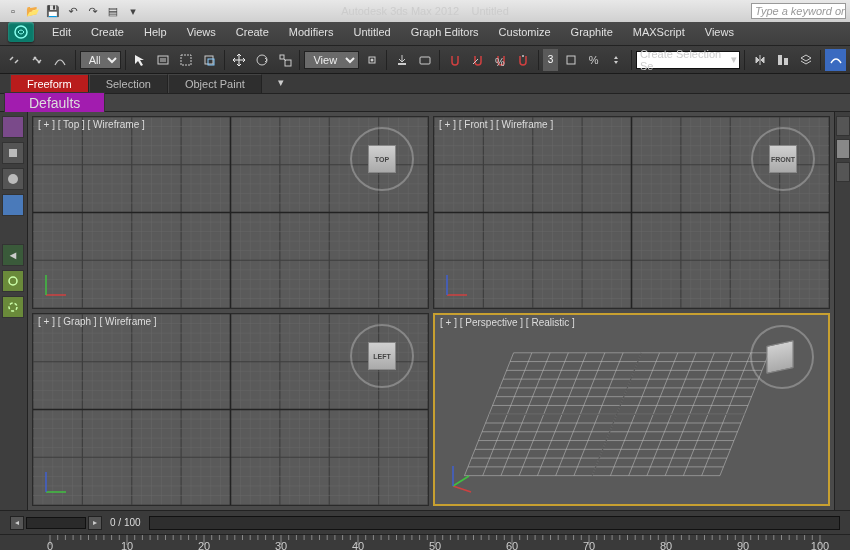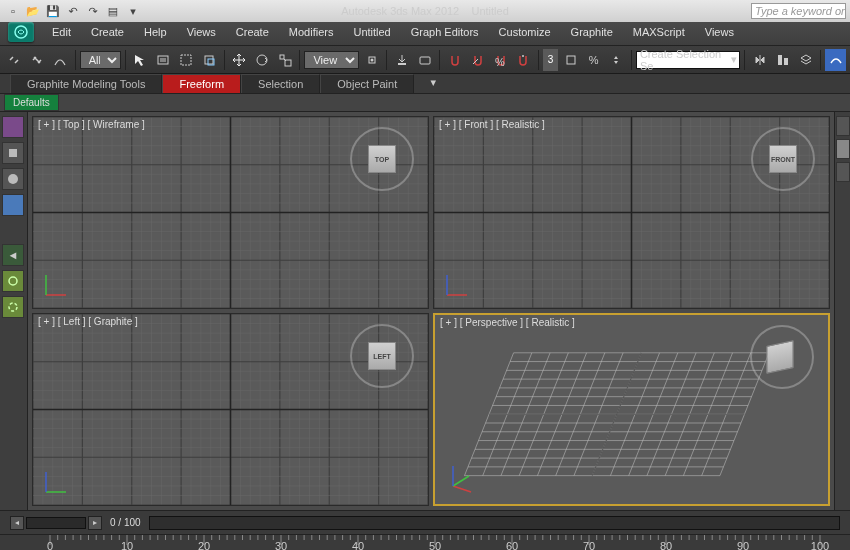--- a/index.html
+++ b/index.html
@@ -15,21 +15,21 @@
 .menu-item{padding:4px 10px;color:#e0e0e0;cursor:pointer}
 .toolbar{height:28px;background:linear-gradient(#3e3e3e,#333);display:flex;align-items:center;padding:0 4px;gap:2px;border-bottom:1px solid #1a1a1a}
 .tb-btn{width:22px;height:22px;display:flex;align-items:center;justify-content:center;cursor:pointer;border:1px solid transparent}
 .tb-sep{width:1px;height:20px;background:#222;margin:0 2px}
 .tb-select{background:#6a6a6a;border:1px solid #222;height:18px;padding:1px 4px;color:#eee;min-width:40px}
 .tb-selbox{background:#fff;border:1px solid #111;height:18px;width:110px;color:#000;padding:1px 3px;font-size:10px;display:flex;align-items:center}
 .ribbon-tabs{height:20px;background:#3a3a3a;display:flex;align-items:flex-end;padding:0 10px;gap:0;border-bottom:1px solid #222}
 .rtab{padding:3px 16px;background:#2e2e2e;color:#bbb;cursor:pointer;border-top:1px solid #444;border-left:1px solid #444;border-right:1px solid #222}
 .rtab.active{background:#b91c1c;color:#fff}
 .defaults-bar{height:18px;background:#444;border-bottom:1px solid #222;display:flex;align-items:center;padding:0 4px}
-.defaults-tab{padding:2px 8px;background:#15803d;border:1px solid #333;color:#ddd;font-size:10px}
+.defaults-tab{padding:2px 24px;background:#a21caf;border:1px solid #333;color:#ddd;font-size:14px}
 .main{display:flex;height:calc(100% - 22px - 24px - 28px - 20px - 18px - 24px - 16px);background:#4a4a4a}
 .left-tools{width:28px;background:#3e3e3e;border-right:1px solid #222;display:flex;flex-direction:column;padding:4px 2px;gap:4px}
 .lt-btn{width:22px;height:22px;background:#555;border:1px solid #333;cursor:pointer;display:flex;align-items:center;justify-content:center}
 .lt-spacer{height:20px}
 .viewports{flex:1;display:grid;grid-template-columns:1fr 1fr;grid-template-rows:1fr 1fr;gap:4px;padding:4px;background:#4a4a4a}
 .viewport{background:#5a5a5a;position:relative;overflow:hidden;border:1px solid #2a2a2a}
 .viewport.active{border:2px solid #c8a030}
 .vp-label{position:absolute;top:2px;left:5px;z-index:5;color:#ddd;font-size:10px}
 .vp-grid{position:absolute;inset:0}
 .vp-grid svg{width:100%;height:100%}
@@ -236,21 +236,20 @@
     </span>
   <div class="tb-sep"></div>
   <span class="tb-btn" style="background:#3a6ac0">
       <svg width="14" height="14">
         <path d="M2 10 Q7 2 12 10" fill="none" stroke="#fff" stroke-width="1.5"></path>
       </svg>
     </span>
 </div>
 
 <div class="ribbon-tabs">
-  <span class="rtab">Graphite Modeling Tools</span>
   <span class="rtab active">Freeform</span>
   <span class="rtab">Selection</span>
   <span class="rtab">Object Paint</span>
   <span class="tb-btn" style="margin-left:8px">▾</span>
 </div>
 <div class="defaults-bar">
   <span class="defaults-tab">Defaults</span>
 </div>
 
 <div class="main">
@@ -359,21 +358,21 @@
         </div>
       <div class="vp-axis">
         <svg width="30" height="30">
             <line x1="5" y1="25" x2="25" y2="25" stroke="#d04040" stroke-width="1.5"></line>
             <line x1="5" y1="25" x2="5" y2="5" stroke="#40c040" stroke-width="1.5"></line>
           </svg>
       </div>
     </div>
 
     <div class="viewport">
-      <div class="vp-label">[ + ] [ Front ] [ Realistic ]</div>
+      <div class="vp-label">[ + ] [ Front ] [ Wireframe ]</div>
       <div class="vp-grid">
           <svg viewBox="0 0 400 200" preserveAspectRatio="none">
             <line x1="0" y1="0" x2="0" y2="200" stroke="#3e3e3e" stroke-width="1.2"></line>
             <line x1="10" y1="0" x2="10" y2="200" stroke="#6a6a6a" stroke-width="0.5"></line>
             <line x1="20" y1="0" x2="20" y2="200" stroke="#6a6a6a" stroke-width="0.5"></line>
             <line x1="30" y1="0" x2="30" y2="200" stroke="#6a6a6a" stroke-width="0.5"></line>
             <line x1="40" y1="0" x2="40" y2="200" stroke="#6a6a6a" stroke-width="0.5"></line>
             <line x1="50" y1="0" x2="50" y2="200" stroke="#3e3e3e" stroke-width="1.2"></line>
             <line x1="60" y1="0" x2="60" y2="200" stroke="#6a6a6a" stroke-width="0.5"></line>
             <line x1="70" y1="0" x2="70" y2="200" stroke="#6a6a6a" stroke-width="0.5"></line>
@@ -441,21 +440,21 @@
         </div>
       <div class="vp-axis">
         <svg width="30" height="30">
             <line x1="5" y1="25" x2="25" y2="25" stroke="#d04040" stroke-width="1.5"></line>
             <line x1="5" y1="25" x2="5" y2="5" stroke="#4060d0" stroke-width="1.5"></line>
           </svg>
       </div>
     </div>
 
     <div class="viewport">
-      <div class="vp-label">[ + ] [ Left ] [ Graphite ]</div>
+      <div class="vp-label">[ + ] [ Graph ] [ Wireframe ]</div>
       <div class="vp-grid">
           <svg viewBox="0 0 400 200" preserveAspectRatio="none">
             <line x1="0" y1="0" x2="0" y2="200" stroke="#3e3e3e" stroke-width="1.2"></line>
             <line x1="10" y1="0" x2="10" y2="200" stroke="#6a6a6a" stroke-width="0.5"></line>
             <line x1="20" y1="0" x2="20" y2="200" stroke="#6a6a6a" stroke-width="0.5"></line>
             <line x1="30" y1="0" x2="30" y2="200" stroke="#6a6a6a" stroke-width="0.5"></line>
             <line x1="40" y1="0" x2="40" y2="200" stroke="#6a6a6a" stroke-width="0.5"></line>
             <line x1="50" y1="0" x2="50" y2="200" stroke="#3e3e3e" stroke-width="1.2"></line>
             <line x1="60" y1="0" x2="60" y2="200" stroke="#6a6a6a" stroke-width="0.5"></line>
             <line x1="70" y1="0" x2="70" y2="200" stroke="#6a6a6a" stroke-width="0.5"></line>

